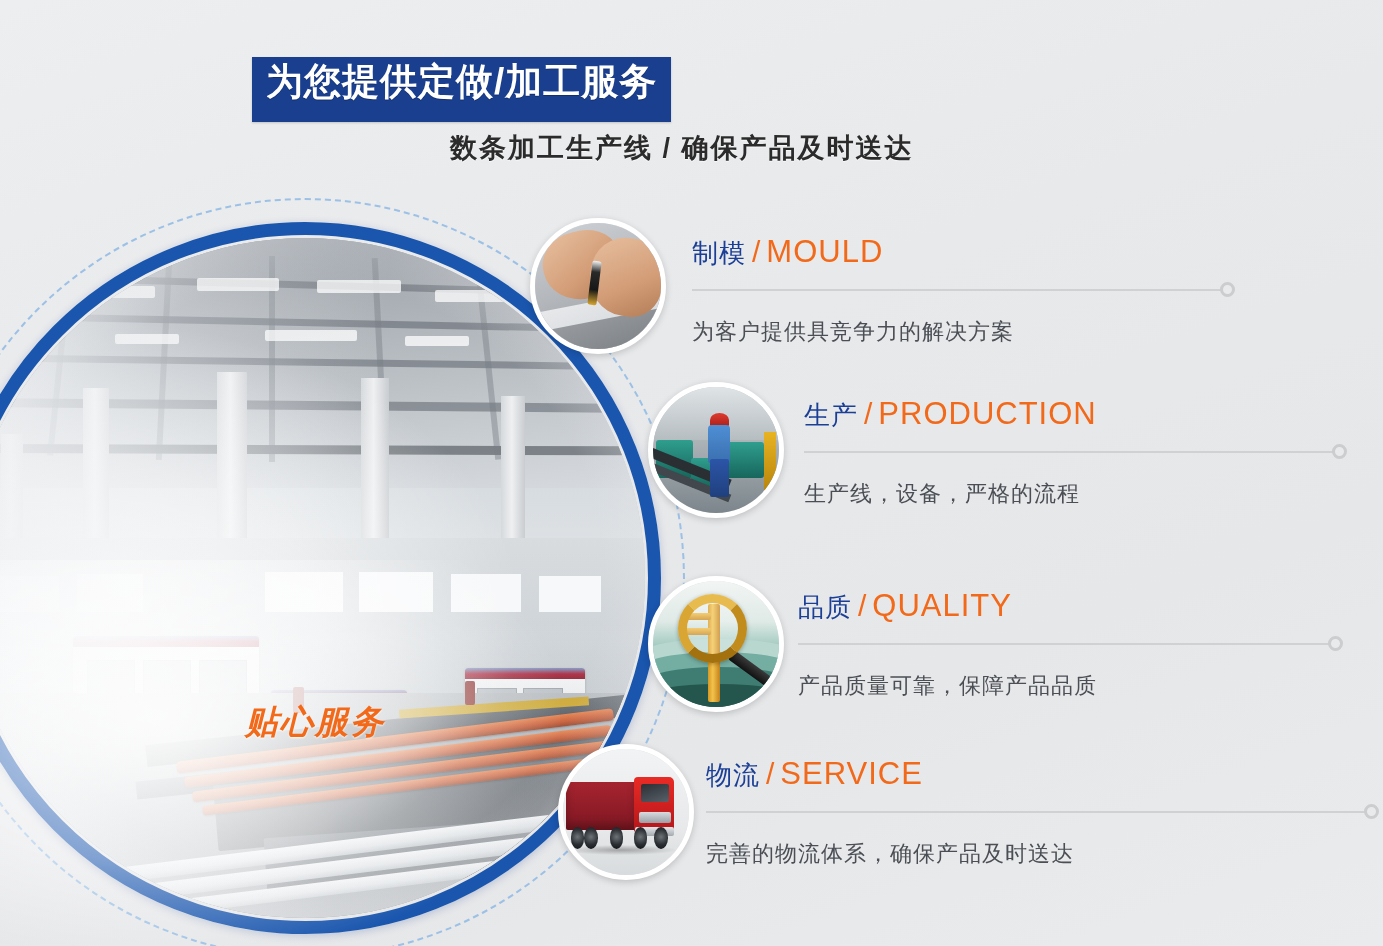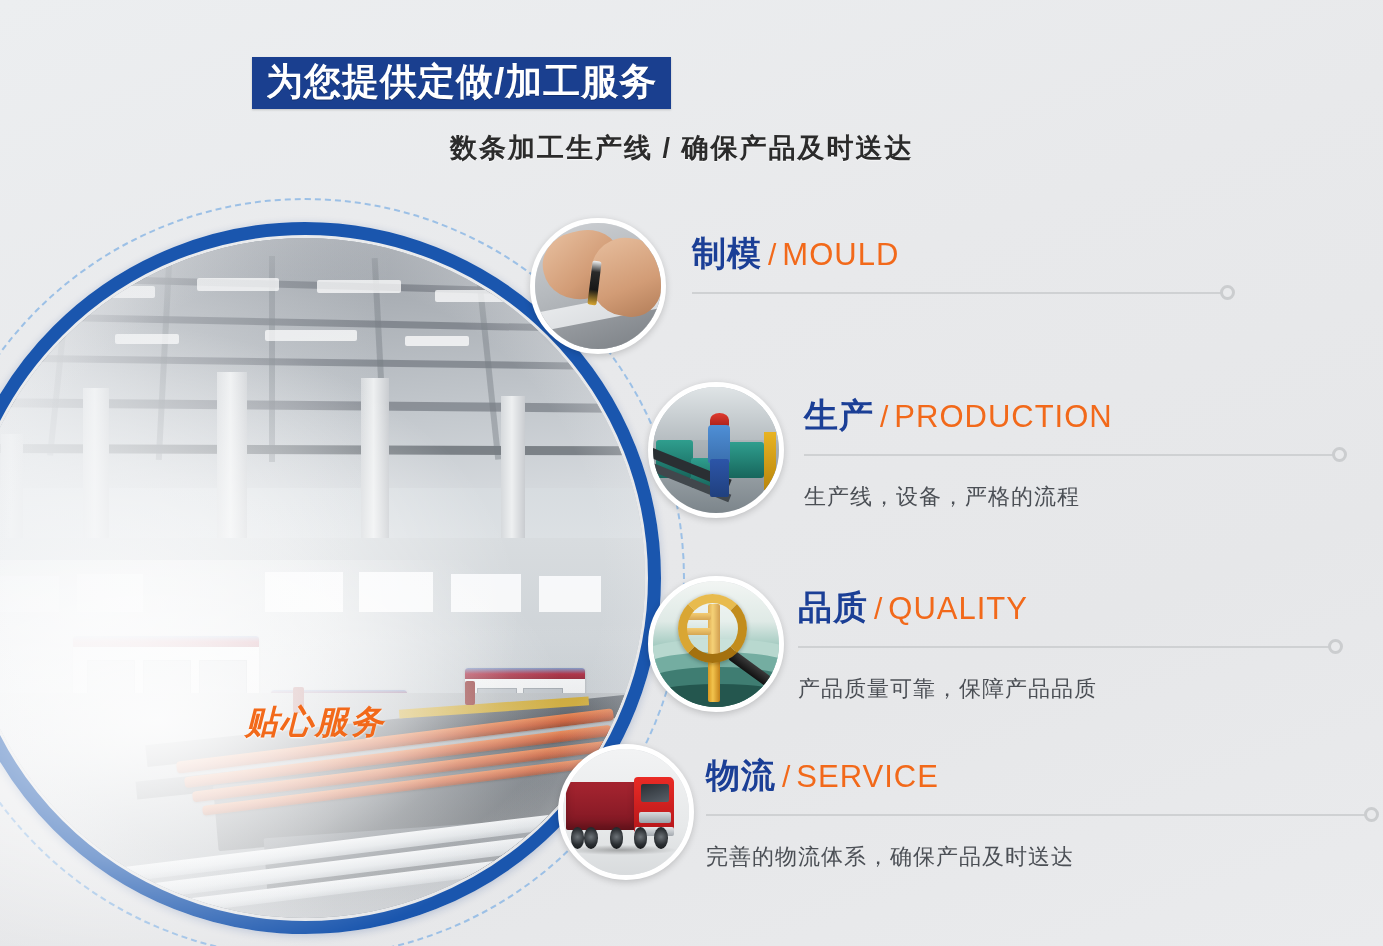--- a/index.html
+++ b/index.html
@@ -18,21 +18,21 @@
   #header{position:absolute;left:0;top:0;width:1383px;height:190px;}
   #title-row{
     position:absolute;left:252px;top:57px;
     display:flex;align-items:center;
   }
   #title-badge{
     background:#1a3f8f;
     color:#ffffff;
     font-size:37px;font-weight:bold;
     letter-spacing:1px;
-    padding:6px 14px 9px 14px;
+    padding:6px 14px 22px 14px;
     line-height:1;
     white-space:nowrap;
     box-shadow:0 1px 2px rgba(0,0,0,.18);
     text-shadow:0 1px 0 rgba(0,0,0,.25);
   }
   #title-orange{
     color:#f2691a;
     font-size:46px;font-weight:bold;
     line-height:1;white-space:nowrap;
     margin-left:4px;
@@ -141,21 +141,21 @@
   .feature{position:absolute;}
   .f-thumb{
     position:absolute;width:136px;height:136px;border-radius:50%;
     border:5px solid #ffffff;box-sizing:border-box;overflow:hidden;
     box-shadow:0 2px 7px rgba(0,0,0,.18);
     background:#dfe2e5;
   }
   .f-thumb-inner{position:absolute;left:0;top:0;right:0;bottom:0;}
   .f-body{position:absolute;}
   .f-title{white-space:nowrap;line-height:1;}
-  .f-cn{font-size:34px;font-weight:bold;color:#1b3f96;letter-spacing:1px;text-align:center;}
+  .f-cn{font-size:26px;font-weight:normal;color:#1b3f96;letter-spacing:1px;text-align:center;}
   .f-sep{font-size:30px;color:#f2691a;margin:0 6px;}
   .f-en{font-size:31px;color:#f2691a;letter-spacing:1px;}
   .f-rule{position:absolute;height:2px;background:#cfd1d3;top:0;left:0;}
   .f-dot{
     position:absolute;width:15px;height:15px;border-radius:50%;
     border:3px solid #cbcdcf;background:#e9eaec;box-sizing:border-box;
     top:-7px;
   }
   .f-desc{
     font-size:22px;color:#4b4f55;white-space:nowrap;letter-spacing:1px;
@@ -350,20 +350,21 @@
       </div>
     </div>
     <div class="f-body" style="left:162px;top:18px;width:690px;">
       <div class="f-title">
         <span class="f-cn">制模</span><span class="f-sep">/</span><span class="f-en">MOULD</span>
       </div>
       <div style="position:relative;margin-top:22px;height:16px;">
         <div class="f-rule" style="width:530px;"></div>
         <div class="f-dot" style="left:528px;"></div>
       </div>
+      <div class="f-desc" style="margin-top:12px;">为客户提供具竞争力的解决方案</div>
     </div>
   </div>
 
   <div class="feature" style="left:648px;top:382px;width:740px;height:140px;">
     <div class="f-thumb" style="left:0;top:0;">
       <div class="f-thumb-inner" id="art-prod">
         <div class="hall"></div>
         <div class="mach m1"></div>
           <div class="mach m2"></div>
           <div class="mach m3"></div>

